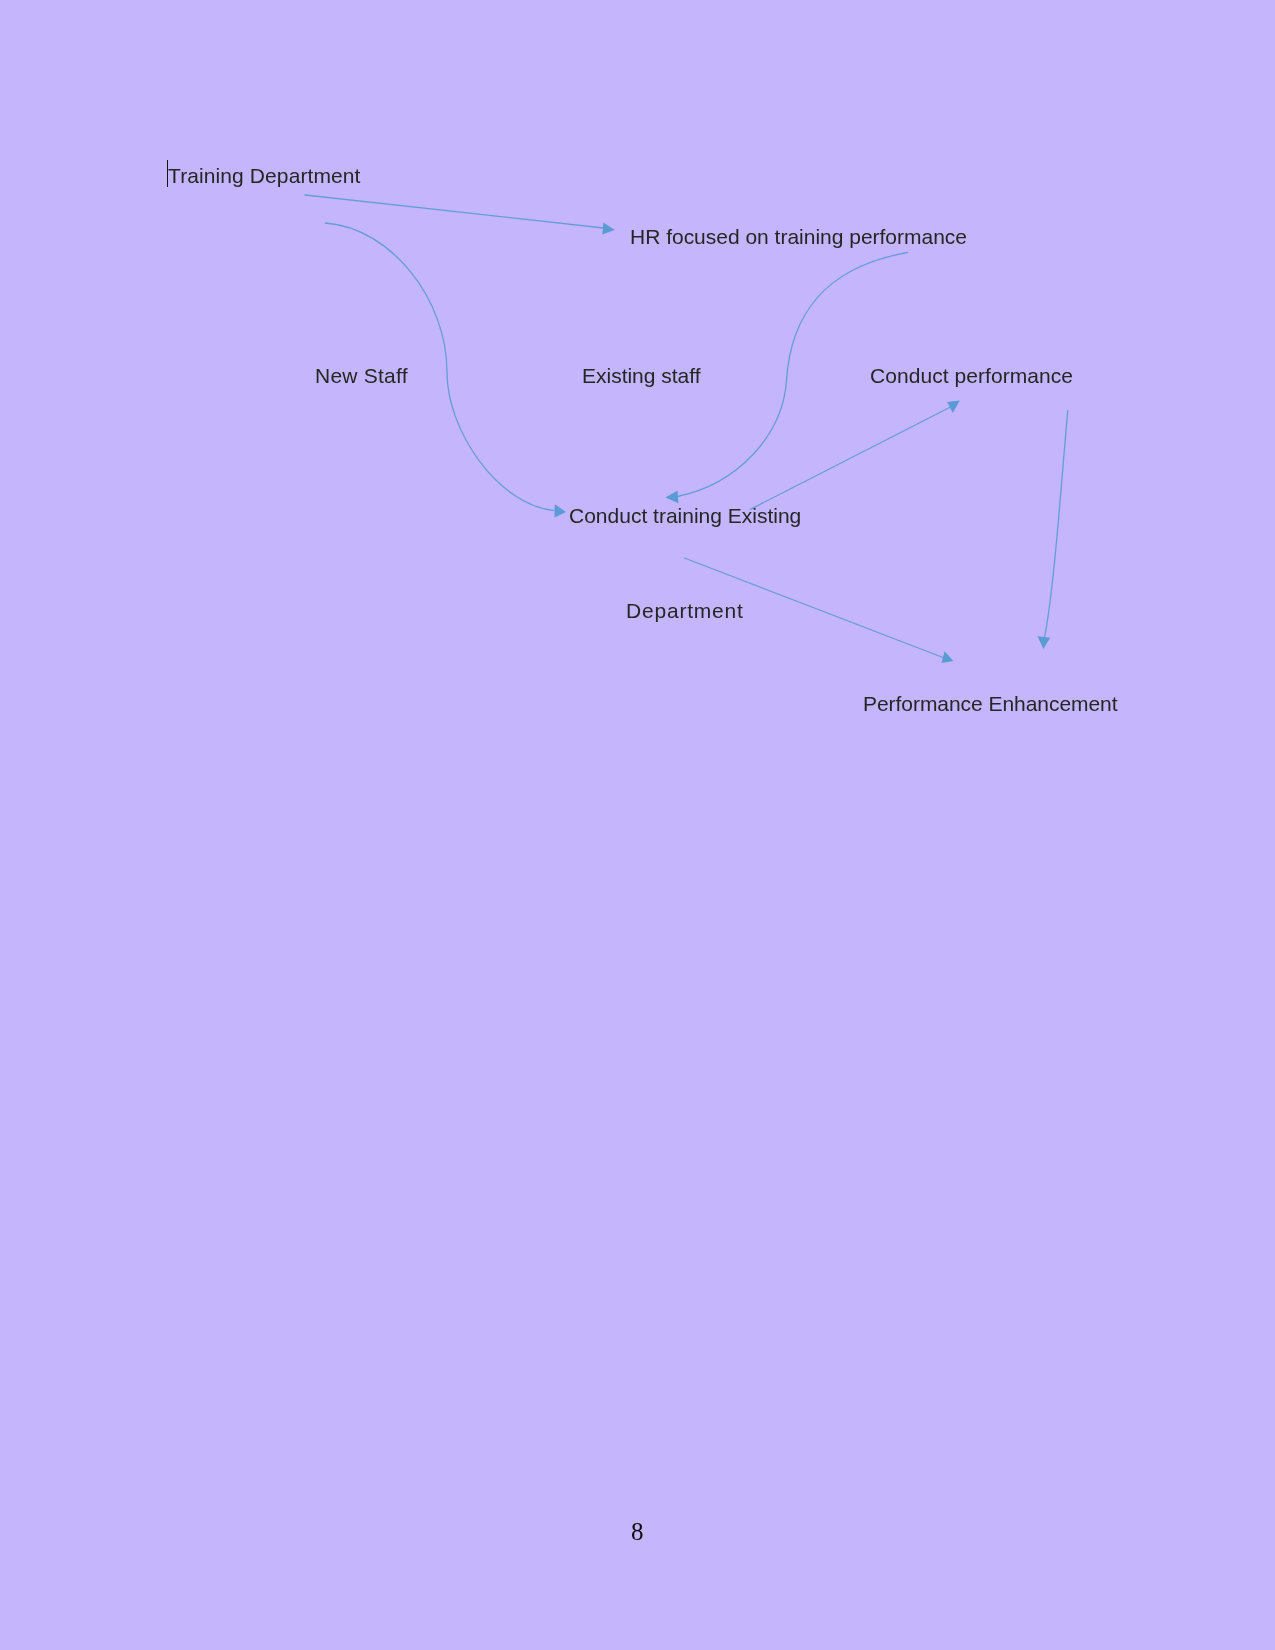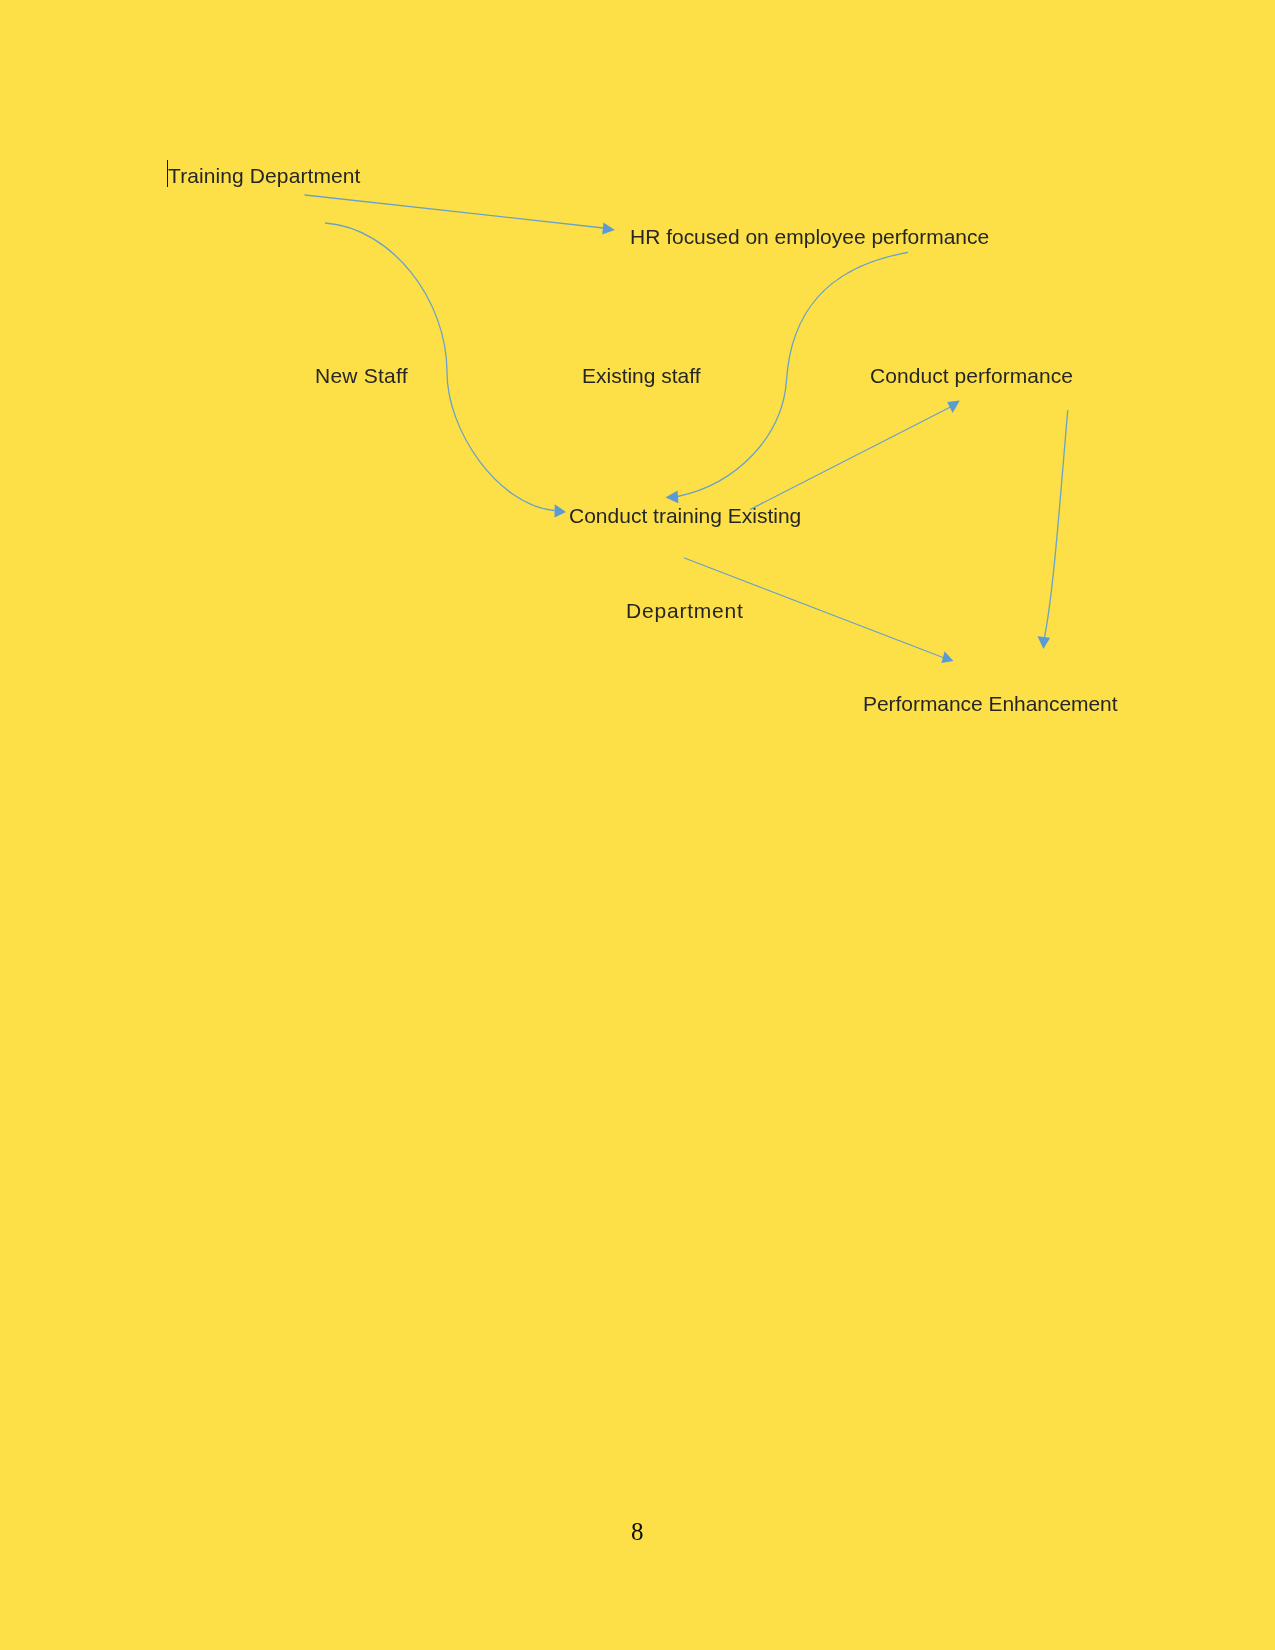--- a/index.html
+++ b/index.html
@@ -4,21 +4,21 @@
 <title>Training Department Diagram</title>
 <style>
   html, body { margin:0; padding:0; background:#ffffff; }
   body {
     width:1275px; height:1650px;
     font-family:"Liberation Sans", sans-serif;
     overflow:hidden;
     position:relative;
     
   }
-  #page { position:absolute; left:0; top:0; width:1275px; height:1650px; background:#fde047;
+  #page { position:absolute; left:0; top:0; width:1275px; height:1650px; background:#c4b5fd;
           transform:translateZ(0); }
   .lbl {
     position:absolute;
     -webkit-font-smoothing:antialiased;
     will-change:transform;
     color:#262626;
     font-family:"Liberation Sans", sans-serif;
     font-size:21px;
     white-space:nowrap;
     line-height:1;
@@ -58,21 +58,21 @@
       <path d="M665.4,497.6 L677.6,490.4 L678.4,503.3 Z"></path>
       <path d="M959.8,400.4 L952.7,413.0 L947.2,402.0 Z"></path>
       <path d="M953.4,661.0 L944.6,651.3 L941.4,663.0 Z"></path>
       <path d="M1043.4,649.0 L1037.5,636.2 L1050.2,637.8 Z"></path>
     </g>
   </svg>
 
   <div class="caret" style="left:166.8px; top:160px; height:27px; width:1.5px;"></div>
 
   <div class="lbl" style="left:168px; top:165px; letter-spacing:0.100px;">Training Department</div>
-  <div class="lbl" style="left:630px; top:226px; letter-spacing:-0.010px;">HR focused on employee performance</div>
+  <div class="lbl" style="left:630px; top:226px; letter-spacing:-0.010px;">HR focused on training performance</div>
   <div class="lbl" style="left:315px; top:365px; letter-spacing:0.230px;">New Staff</div>
   <div class="lbl" style="left:582px; top:365px; letter-spacing:-0.010px;">Existing staff</div>
   <div class="lbl" style="left:870px; top:365px; letter-spacing:0.060px;">Conduct performance</div>
   <div class="lbl" style="left:569px; top:505px; letter-spacing:0.000px;">Conduct training Existing</div>
   <div class="lbl" style="left:626px; top:600px; letter-spacing:0.800px;">Department</div>
   <div class="lbl" style="left:863px; top:693px; letter-spacing:-0.050px;">Performance Enhancement</div>
 
   <div id="pagenum" style="left:631px; top:1519px;">8</div>
 </div>
 

